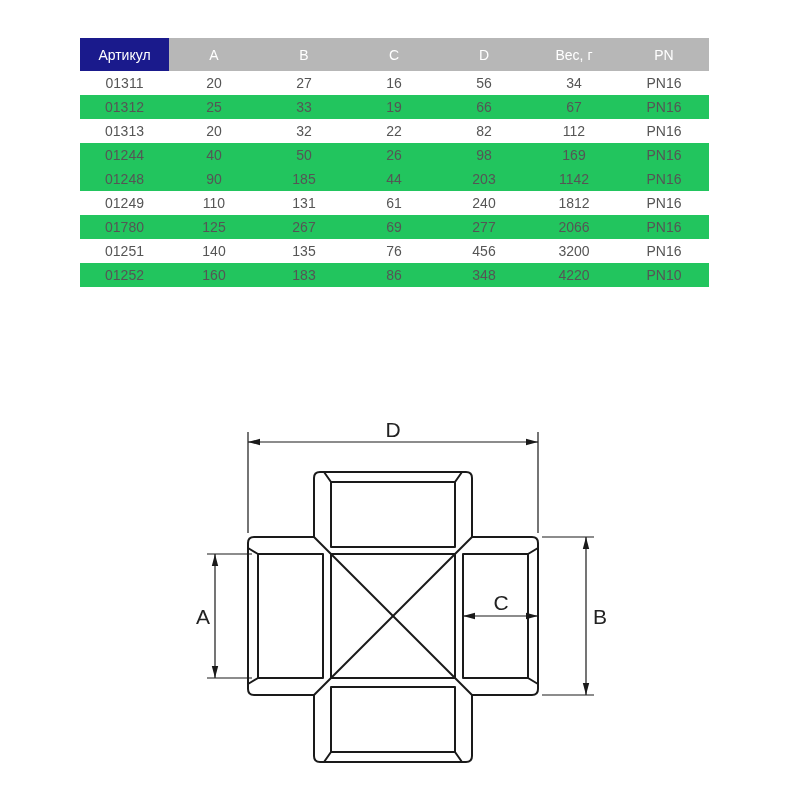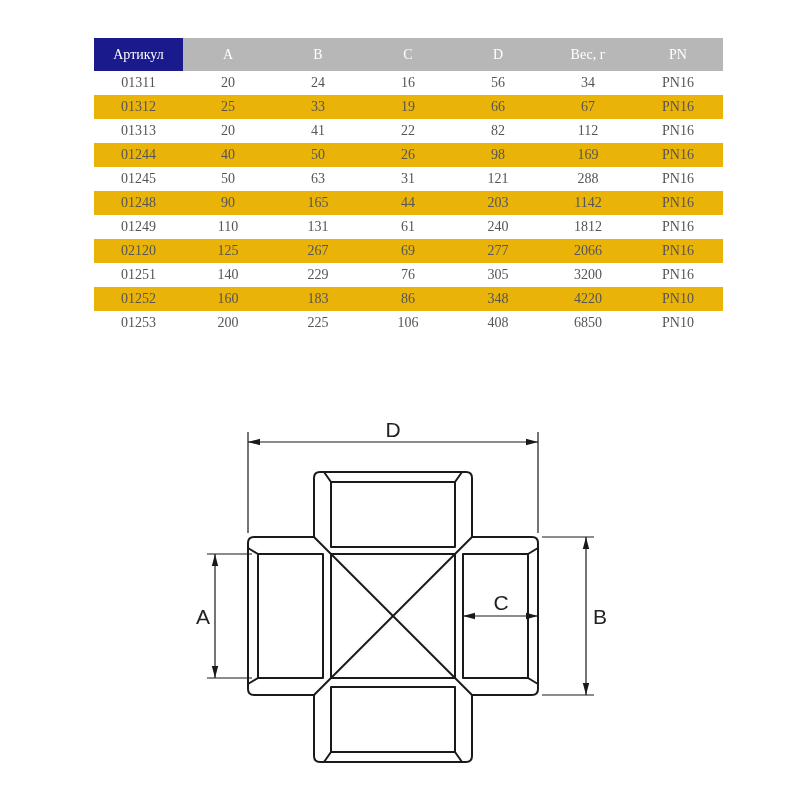--- a/index.html
+++ b/index.html
@@ -12,25 +12,25 @@
     width: 800px;
     height: 800px;
     background: #ffffff;
     overflow: hidden;
     font-family: "Liberation Sans", sans-serif;
   }
 
   
   table.spec {
     position: absolute;
-    left: 94px;
+    left: 80px;
     top: 38px;
     border-collapse: collapse;
     table-layout: fixed;
-    font-family: Liberation Serif, serif;
+    font-family: Liberation Sans, sans-serif;
   }
   table.spec th {
     height: 33px;
     background: #b7b7b7;
     color: #ffffff;
     font-size: 14px;
     font-weight: normal;
     text-align: center;
     padding: 0;
   }
@@ -38,21 +38,21 @@
     background: #1a1a8c;
   }
   table.spec td {
     height: 24px;
     font-size: 14px;
     color: #555555;
     text-align: center;
     padding: 0;
   }
   table.spec tr.stripe td {
-    background: #eab308;
+    background: #22c55e;
   }
 
   
   svg.diagram {
     position: absolute;
     left: 0;
     top: 0;
   }
   .outline {
     fill: none;
@@ -99,116 +99,98 @@
         <th>C</th>
         <th>D</th>
         <th>Вес, г</th>
         <th>PN</th>
       </tr>
     </thead>
     <tbody>
         <tr>
           <td>01311</td>
           <td>20</td>
-          <td>24</td>
+          <td>27</td>
           <td>16</td>
           <td>56</td>
           <td>34</td>
           <td>PN16</td>
         </tr>
         <tr class="stripe">
           <td>01312</td>
           <td>25</td>
           <td>33</td>
           <td>19</td>
           <td>66</td>
           <td>67</td>
           <td>PN16</td>
         </tr>
         <tr>
           <td>01313</td>
           <td>20</td>
-          <td>41</td>
+          <td>32</td>
           <td>22</td>
           <td>82</td>
           <td>112</td>
           <td>PN16</td>
         </tr>
         <tr class="stripe">
           <td>01244</td>
           <td>40</td>
           <td>50</td>
           <td>26</td>
           <td>98</td>
           <td>169</td>
           <td>PN16</td>
         </tr>
-        <tr>
-          <td>01245</td>
-          <td>50</td>
-          <td>63</td>
-          <td>31</td>
-          <td>121</td>
-          <td>288</td>
-          <td>PN16</td>
-        </tr>
         <tr class="stripe">
           <td>01248</td>
           <td>90</td>
-          <td>165</td>
+          <td>185</td>
           <td>44</td>
           <td>203</td>
           <td>1142</td>
           <td>PN16</td>
         </tr>
         <tr>
           <td>01249</td>
           <td>110</td>
           <td>131</td>
           <td>61</td>
           <td>240</td>
           <td>1812</td>
           <td>PN16</td>
         </tr>
         <tr class="stripe">
-          <td>02120</td>
+          <td>01780</td>
           <td>125</td>
           <td>267</td>
           <td>69</td>
           <td>277</td>
           <td>2066</td>
           <td>PN16</td>
         </tr>
         <tr>
           <td>01251</td>
           <td>140</td>
-          <td>229</td>
+          <td>135</td>
           <td>76</td>
-          <td>305</td>
+          <td>456</td>
           <td>3200</td>
           <td>PN16</td>
         </tr>
         <tr class="stripe">
           <td>01252</td>
           <td>160</td>
           <td>183</td>
           <td>86</td>
           <td>348</td>
           <td>4220</td>
           <td>PN10</td>
         </tr>
-        <tr>
-          <td>01253</td>
-          <td>200</td>
-          <td>225</td>
-          <td>106</td>
-          <td>408</td>
-          <td>6850</td>
-          <td>PN10</td>
-        </tr>
       </tbody>
   </table>
 
   <svg class="diagram" width="800" height="800" viewBox="0 0 800 800">
 
     <path class="outline" d="
       M 320 472 L 466 472 Q 472 472 472 478 L 472 537
       L 532 537 Q 538 537 538 543 L 538 689 Q 538 695 532 695 L 472 695
       L 472 756 Q 472 762 466 762 L 320 762 Q 314 762 314 756 L 314 695
       L 254 695 Q 248 695 248 689 L 248 543 Q 248 537 254 537 L 314 537

